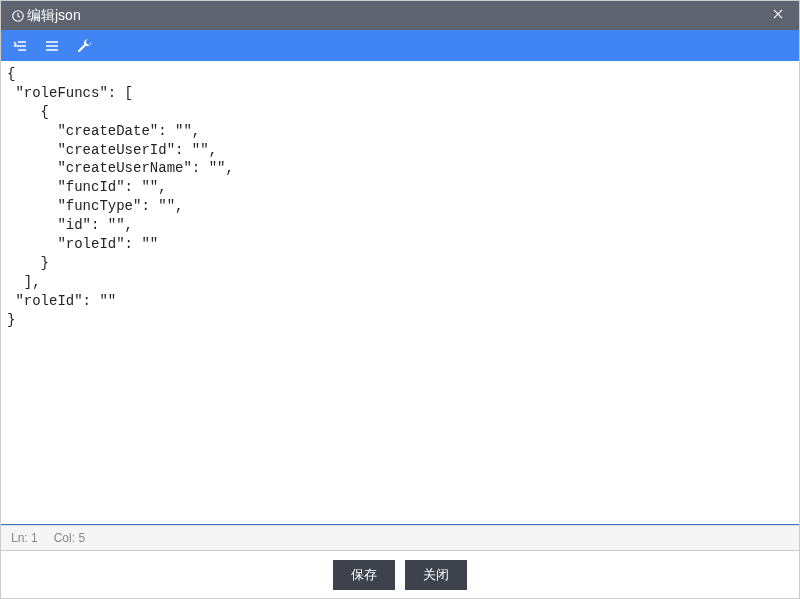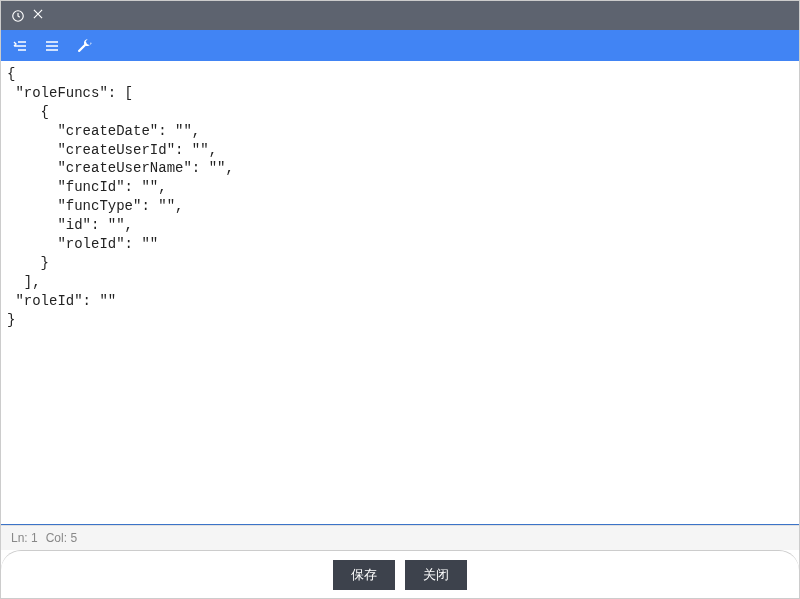--- a/index.html
+++ b/index.html
@@ -67,51 +67,51 @@
     }
     .statusbar {
       background: #f5f5f5;
       border-top: 1px solid #e0e0e0;
       height: 25px;
       display: flex;
       align-items: center;
       padding: 0 10px;
       font-size: 12px;
       color: #888;
-      gap: 8px;
+      gap: 16px;
     }
     .footer {
       background: #fff;
       border-top: 1px solid #ccc;
       height: 48px;
       display: flex;
       align-items: center;
       justify-content: center;
       gap: 10px;
-      border-radius: 20px;
     }
     .footer button {
       background: #3d424c;
       color: #fff;
       border: none;
       padding: 6px 18px;
       font-size: 13px;
       cursor: pointer;
     }
   </style>
 </head>
 <body>
 
 <div class="titlebar">
   <span class="clock-icon">
     <svg width="14" height="14" viewBox="0 0 24 24" fill="none" stroke="#fff" stroke-width="2">
       <circle cx="12" cy="12" r="9"></circle>
       <path d="M12 7v5l3 2"></path>
     </svg>
   </span>
+  <span class="title-text">编辑json</span>
   <span class="close-btn">
     <svg width="14" height="14" viewBox="0 0 24 24" fill="none" stroke="#fff" stroke-width="2">
       <path d="M5 5l14 14M19 5L5 19"></path>
     </svg>
   </span>
 </div>
 
 <div class="toolbar">
   <span class="tool-btn">
     <svg width="16" height="16" viewBox="0 0 24 24" fill="none" stroke="#fff" stroke-width="2">

